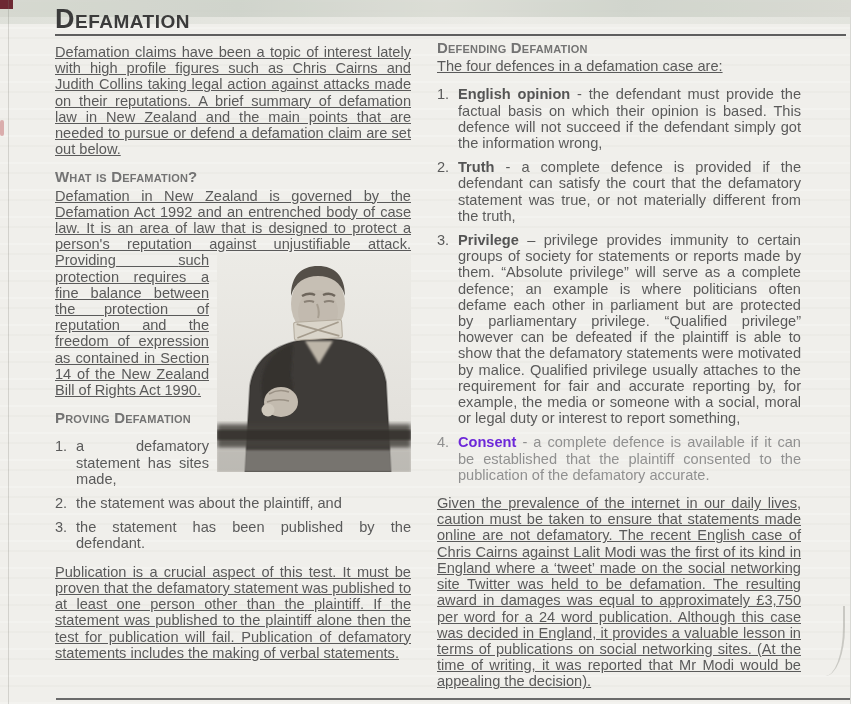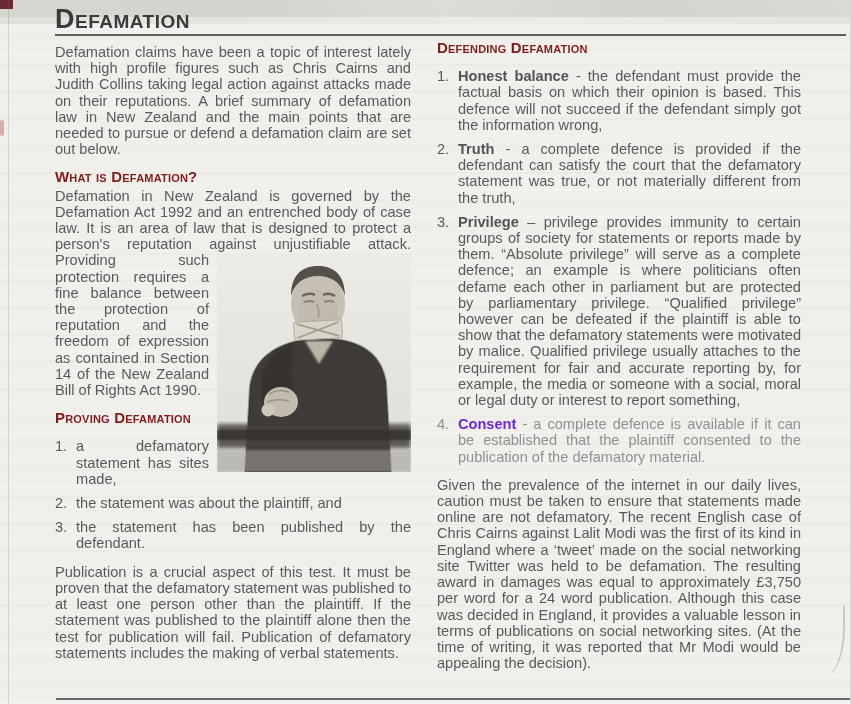--- a/index.html
+++ b/index.html
@@ -34,26 +34,26 @@
     font-variant:small-caps; letter-spacing:.5px;
   }
   .title-rule { position:absolute; left:55px; right:4px; top:34px; height:2px; background:#5e5e5e; }
   .bottom-rule { position:absolute; left:56px; right:0px; bottom:4px; height:2px; background:#6a6a6a; }
 
   .col { position:absolute; font-size:14.6px; line-height:16.2px; color:#5a5a5a; text-align:justify; }
   .col-left  { left:55px;  top:44px; width:356px; }
   .col-right { left:437px; top:40px; width:364px; }
 
   .sec-heading {
-    font-size:15px; font-weight:bold; color:#7f1d1d;
+    font-size:15px; font-weight:bold; color:#737373;
     font-variant:small-caps; letter-spacing:.2px;
     margin:12px 0 2px; text-align:left;
   }
   .sec-heading.first { margin-top:0; }
-  .para { margin:0 0 12px; }
+  .para { margin:0 0 12px;text-decoration:underline; }
   .para.tight { margin-bottom:0; }
 
   .photo {
     float:right; width:194px; height:218px; margin:2px 0 6px 8px;
     background:#e8e6e1;
   }
   .photo svg { display:block; }
 
   .olist { margin:12px 0 12px; }
   .li { display:flex; margin-bottom:8px; }
@@ -157,37 +157,38 @@
         <span class="num">3.</span>
         <span class="li-body">the statement has been published by the defendant.</span>
       </div>
     </div>
 
     <p class="para">Publication is a crucial aspect of this test. It must be proven that the defamatory statement was published to at least one person other than the plaintiff. If the statement was published to the plaintiff alone then the test for publication will fail. Publication of defamatory statements includes the making of verbal statements.</p>
   </div>
 
   <div class="col col-right">
     <h3 class="sec-heading first">Defending Defamation</h3>
+    <p class="para tight">The four defences in a defamation case are:</p>
 
     <div class="olist">
       <div class="li">
         <span class="num">1.</span>
-        <span class="li-body"><b class="term">Honest balance</b> <span>- the defendant must provide the factual basis on which their opinion is based. This defence will not succeed if the defendant simply got the information wrong,</span></span>
+        <span class="li-body"><b class="term">English opinion</b> <span>- the defendant must provide the factual basis on which their opinion is based. This defence will not succeed if the defendant simply got the information wrong,</span></span>
       </div>
       <div class="li">
         <span class="num">2.</span>
         <span class="li-body"><b class="term">Truth</b> <span>- a complete defence is provided if the defendant can satisfy the court that the defamatory statement was true, or not materially different from the truth,</span></span>
       </div>
       <div class="li">
         <span class="num">3.</span>
         <span class="li-body"><b class="term">Privilege</b> <span>– privilege provides immunity to certain groups of society for statements or reports made by them. “Absolute privilege” will serve as a complete defence; an example is where politicians often defame each other in parliament but are protected by parliamentary privilege. “Qualified privilege” however can be defeated if the plaintiff is able to show that the defamatory statements were motivated by malice. Qualified privilege usually attaches to the requirement for fair and accurate reporting by, for example, the media or someone with a social, moral or legal duty or interest to report something,</span></span>
       </div>
       <div class="li faded">
         <span class="num">4.</span>
-        <span class="li-body"><b class="term">Consent</b> <span>- a complete defence is available if it can be established that the plaintiff consented to the publication of the defamatory material.</span></span>
+        <span class="li-body"><b class="term">Consent</b> <span>- a complete defence is available if it can be established that the plaintiff consented to the publication of the defamatory accurate.</span></span>
       </div>
     </div>
 
     <p class="para">Given the prevalence of the internet in our daily lives, caution must be taken to ensure that statements made online are not defamatory. The recent English case of Chris Cairns against Lalit Modi was the first of its kind in England where a ‘tweet’ made on the social networking site Twitter was held to be defamation. The resulting award in damages was equal to approximately £3,750 per word for a 24 word publication. Although this case was decided in England, it provides a valuable lesson in terms of publications on social networking sites. (At the time of writing, it was reported that Mr Modi would be appealing the decision).</p>
   </div>
 
   <div class="bottom-rule"></div>
 </div>
 
 </body></html>

